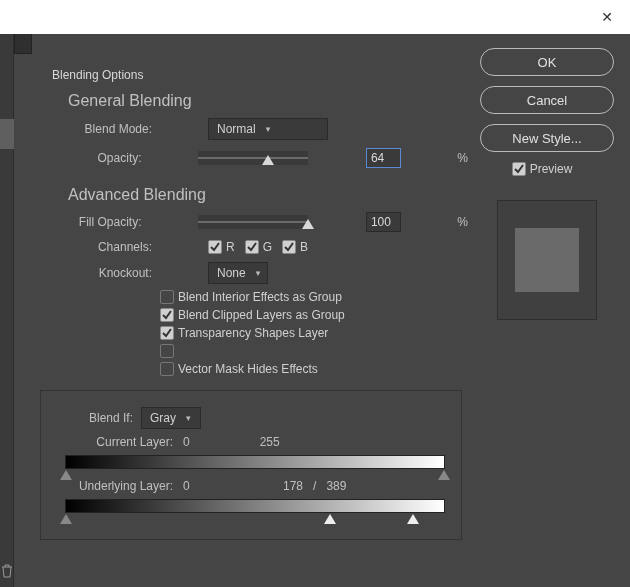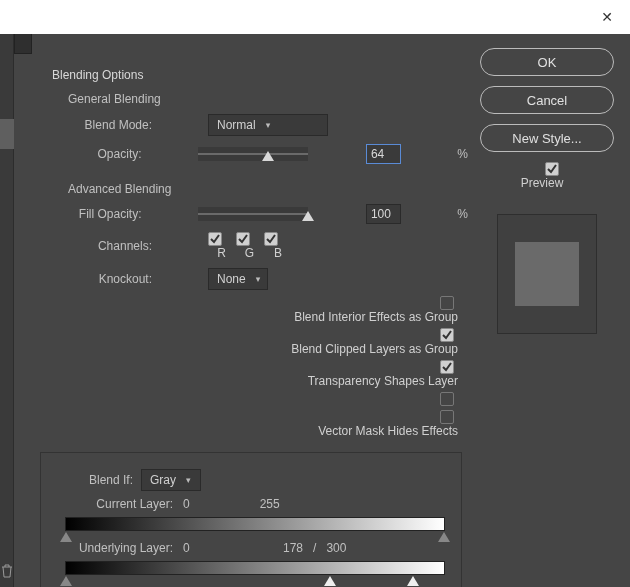--- a/index.html
+++ b/index.html
@@ -28,21 +28,21 @@
   }
   .leftgutter {
     position:absolute; left:0; top:0; width:14px; height:553px;
     background:#3a3a3a; border-right:1px solid #2c2c2c;
   }
   .leftgutter .sel { position:absolute; left:0; top:85px; width:14px; height:30px; background:#5f5f5f; }
   .content {
     position:absolute; left:22px; top:6px; width:446px; height:561px;
   }
   .section-title { color:#d8d8d8; font-size:12px; margin-top:28px; margin-left:30px; }
-  .sub-title { color:#c0c0c0; font-size:12px; margin-top:10px; margin-left:46px; }
+  .sub-title { color:#c0c0c0; font-size:16px; margin-top:10px; margin-left:46px; }
   .row { display:flex; align-items:center; margin-top:8px;gap:48px; }
   .lbl { text-align:right; color:#c0c0c0; font-size:12px; }
   .lbl.w1 { width:130px; }
   .lbl.w2 { width:130px; }
   .dropdown {
     display:inline-flex; align-items:center; 
     height:22px; background:#3a3a3a; border:1px solid #2a2a2a;
     color:#d0d0d0; padding:0 6px 0 8px; font-size:12px;
     margin-left:8px;
   }
@@ -59,21 +59,21 @@
   }
   .slider .thumb svg { display:block; }
   .numbox {
     width:38px; height:20px; background:#3a3a3a; border:1px solid #5a8bd6;
     color:#d8d8d8; font-size:12px; text-align:left; padding-left:4px; line-height:18px;
     margin-left:10px;
   }
   .numbox.plain { border:1px solid #2a2a2a; }
   .pct { margin-left:8px; color:#c0c0c0; }
   .chk {
-    display:inline-flex; align-items:flex-end; margin-right:10px;flex-direction:column;
+    display:inline-flex; align-items:flex-start; margin-right:10px;
   }
   .chk .box {
     width:14px; height:14px; border:1px solid #888; background:#d0d0d0;
     display:flex; align-items:center; justify-content:center; margin-right:4px;
     border-radius:2px;
   }
   .chk .box.off { background:#454545; border:1px solid #777; }
   .chk .box svg { width:10px; height:10px; }
   .chk .txt { color:#d0d0d0; font-size:12px; }
   fieldset.blendif {
@@ -269,21 +269,21 @@
               </svg>
           </div>
         </div>
 
         <div class="bi-row">
           <div class="bi-lbl">Underlying Layer:</div>
           <div class="bi-nums" style="gap:0">
             <span style="width:100px">0</span>
             <span>178</span>
             <span style="margin:0 10px">/</span>
-            <span>300</span>
+            <span>389</span>
           </div>
         </div>
         <div class="gradbar">
           <div class="tri" style="left:0%">
             <svg width="12" height="10" viewBox="0 0 12 10">
                 <polygon points="6,0 12,10 0,10" fill="#888"></polygon>
               </svg>
           </div>
           <div class="tri" style="left:69.8%">
             <svg width="12" height="10" viewBox="0 0 12 10">

